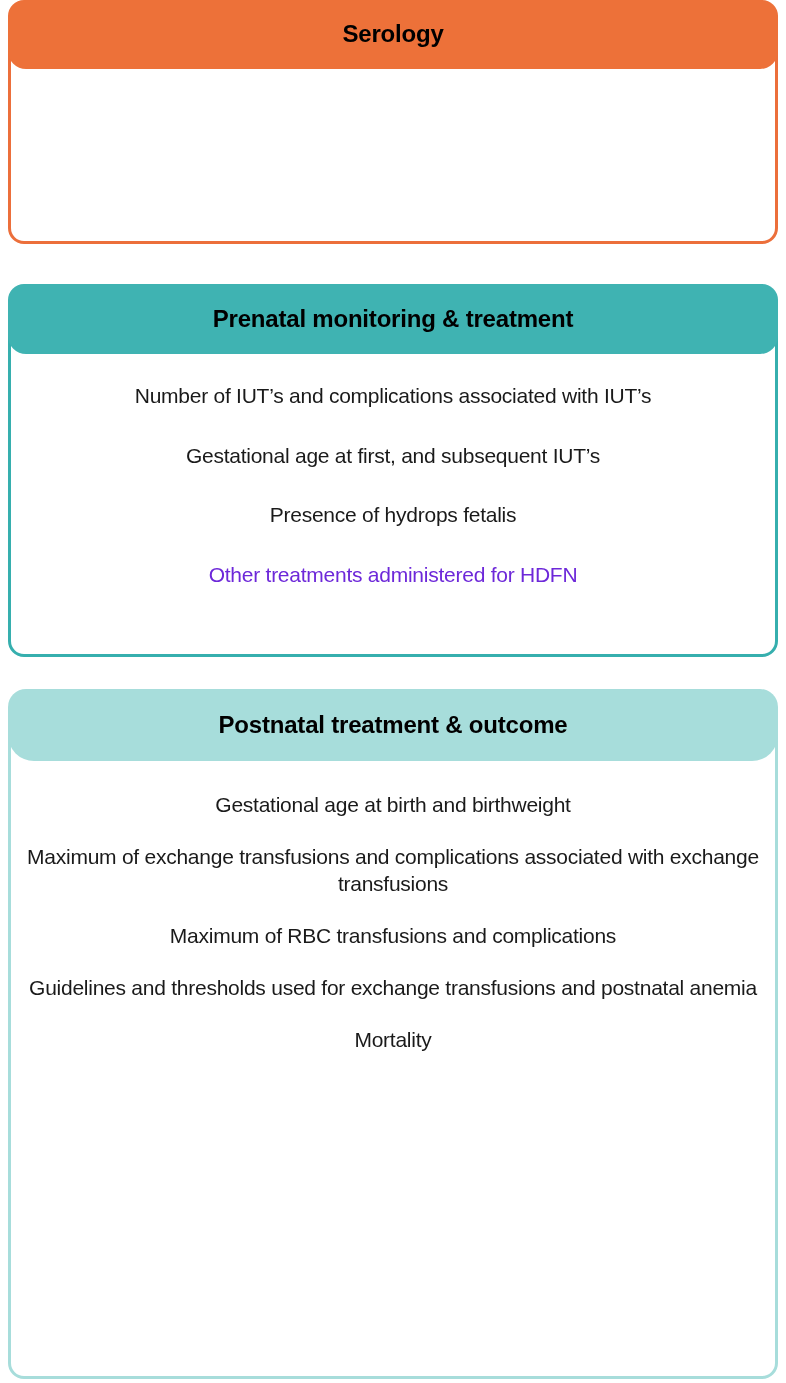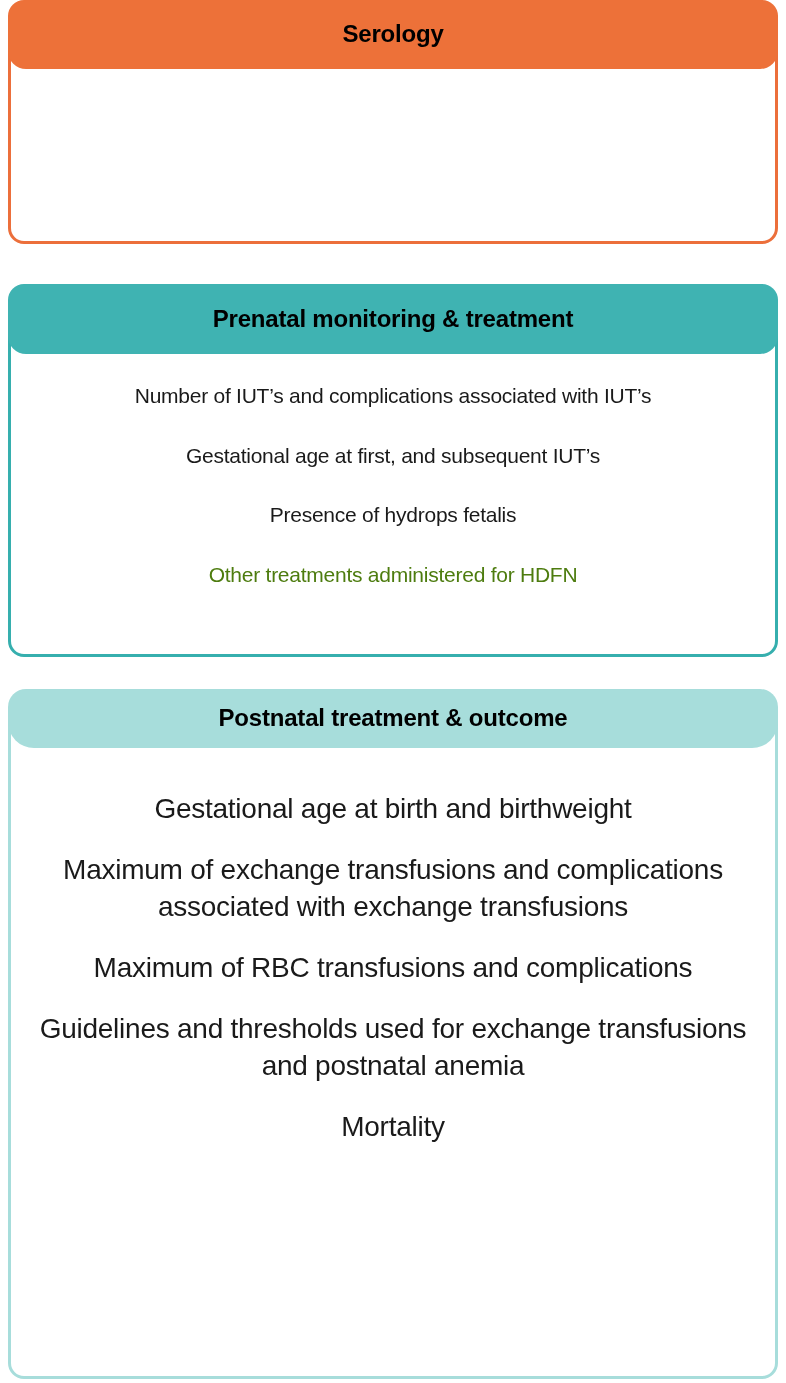--- a/index.html
+++ b/index.html
@@ -128,30 +128,30 @@
     top: 689px;
     height: 690px;
   }
   #panel-postnatal .panel-body {
     border-color: #A7DDDB;
     border-width: 3px;
     top: 14px;
   }
   #panel-postnatal .panel-header {
     background: #A7DDDB;
-    height: 59px;
+    height: 72px;
     top: 0px;
     border-radius: 18px 18px 26px 26px;
   }
   #panel-postnatal .panel-items {
     top: 102px;
     gap: 24px;
   }
   #panel-postnatal .item {
-    font-size: 28px;
+    font-size: 21px;
   }
 </style>
 </head>
 <body style="background: rgb(255, 255, 255);">
 
 <div class="diagram">
 
   <section class="panel" id="panel-serology">
     <div class="panel-body" style="border-color: rgb(236, 111, 59);"></div>
     <header class="panel-header" style="background: rgb(237, 113, 57);">
@@ -161,21 +161,21 @@
 
   <section class="panel" id="panel-prenatal">
     <div class="panel-body" style="border-color: rgb(54, 175, 174);"></div>
     <header class="panel-header" style="background: rgb(63, 179, 178);">
       <div class="panel-title">Prenatal monitoring &amp; treatment</div>
     </header>
     <div class="panel-items">
       <div class="item" style="color: rgb(26, 26, 26);">Number of IUT’s and complications associated with IUT’s</div>
       <div class="item" style="color: rgb(26, 26, 26);">Gestational age at first, and subsequent IUT’s</div>
       <div class="item" style="color: rgb(26, 26, 26);">Presence of hydrops fetalis</div>
-      <div class="item" style="color: #4d7c0f;">Other treatments administered for HDFN</div>
+      <div class="item" style="color: #6d28d9;">Other treatments administered for HDFN</div>
     </div>
   </section>
 
   <section class="panel" id="panel-postnatal">
     <div class="panel-body" style="border-color: rgb(167, 221, 219);"></div>
     <header class="panel-header" style="background: rgb(167, 221, 219);">
       <div class="panel-title">Postnatal treatment &amp; outcome</div>
     </header>
     <div class="panel-items">
       <div class="item" style="color: rgb(26, 26, 26);">Gestational age at birth and birthweight</div>

